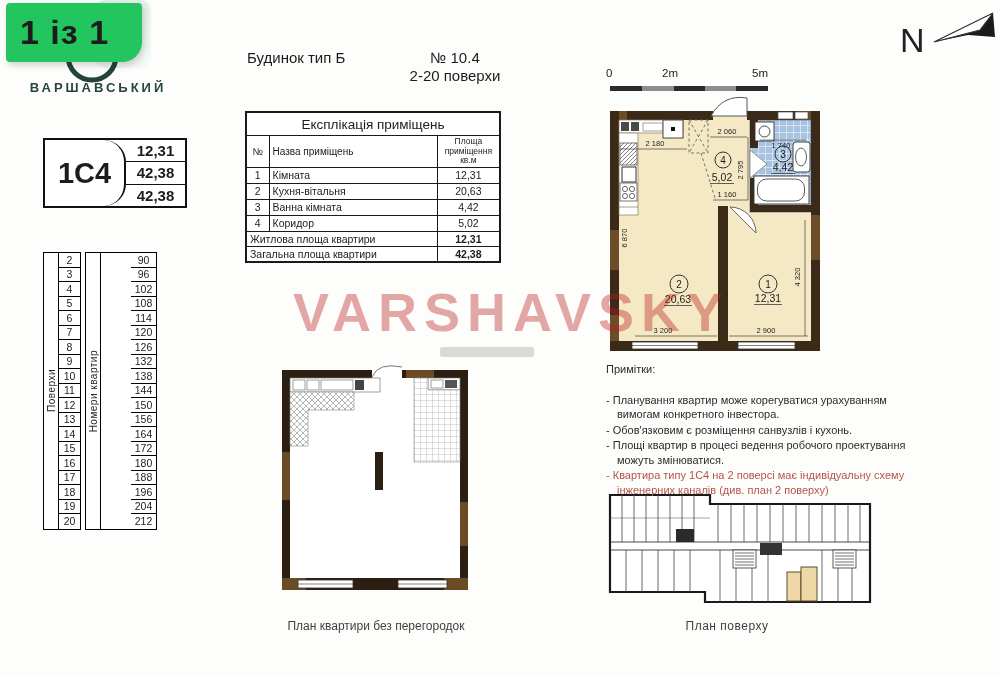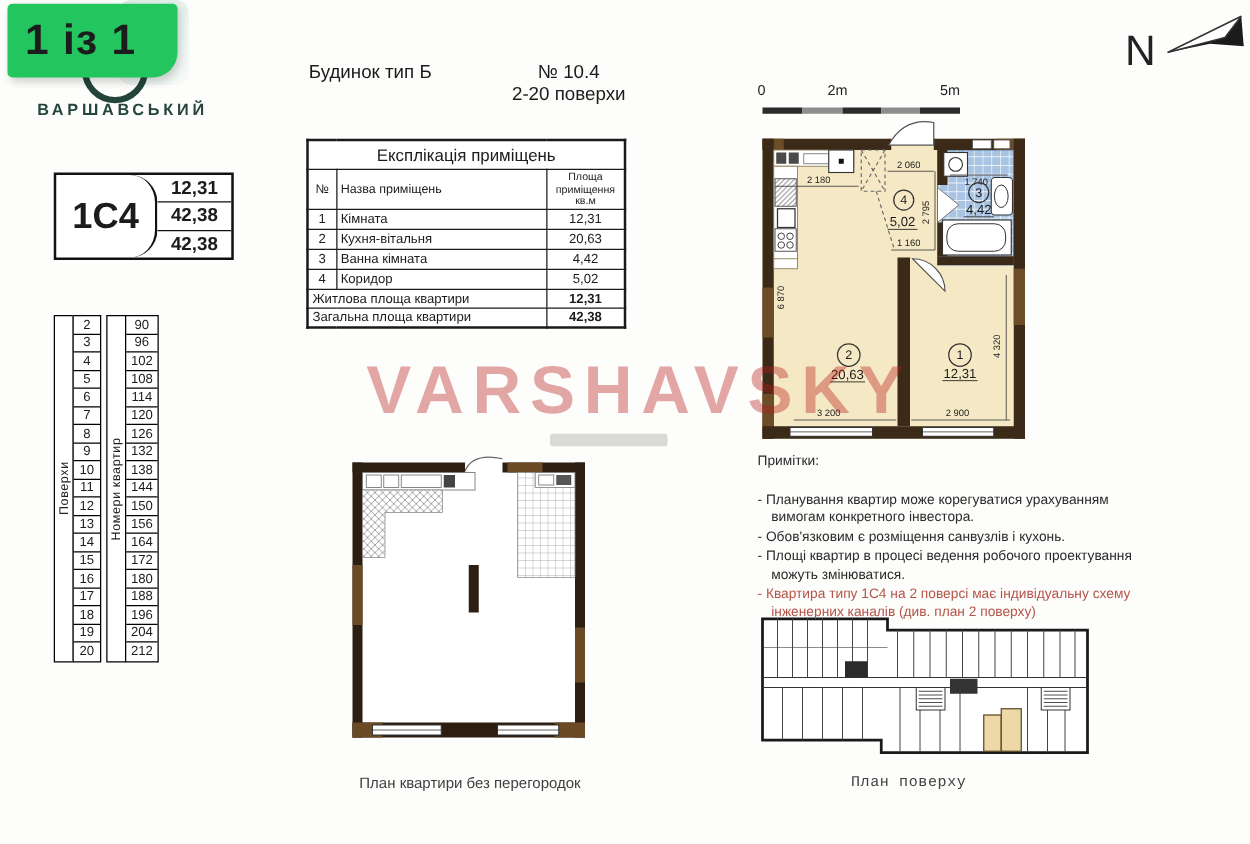--- a/index.html
+++ b/index.html
@@ -31,21 +31,21 @@
   
   .ft{left:43px;top:252px;display:flex;align-items:stretch;}
   .ft-label{width:14px;border:1.2px solid #000;display:flex;align-items:center;
             justify-content:center;background:#fff;}
   .vtext{writing-mode:vertical-rl;transform:rotate(180deg);font-size:10px;color:#222;
          letter-spacing:.5px;white-space:nowrap;}
   .ft-col{display:flex;flex-direction:column;border:1.2px solid #000;margin-left:-1px;background:#fff;}
   .ft-cell{height:14.5px;box-sizing:border-box;border-bottom:1px solid #000;
            font-size:10.5px;display:flex;align-items:center;justify-content:center;}
   .ft-col .ft-cell:last-child{border-bottom:none;}
-  .col-f{width:21px;} .col-a{width:25px;}
+  .col-f{width:21px;} .col-a{width:25px;padding-left:30px;}
   .ft-gap{width:4px;}
 
   
   .bh-title{left:247px;top:49px;font-size:15px;}
   .bh-right{left:396px;top:49px;width:118px;text-align:center;font-size:15px;line-height:18px;}
 
   
   table.expl{left:245px;top:111px;position:absolute;border-collapse:collapse;width:256px;
              background:#fff;font-size:10.5px;padding-left:12px;}
   table.expl td{border:1px solid #1a1a1a;padding:1px 3px;}
@@ -71,21 +71,21 @@
   
   .notes{left:606px;top:362px;width:322px;font-size:11px;line-height:14.5px;color:#2b2b2b;}
   .notes .nt{margin-bottom:16px;}
   .notes ul{margin:0;padding:0;list-style:none;}
   .notes li{padding-left:11px;text-indent:-11px;margin-bottom:1px;}
   .notes li::before{content:"- ";}
   .notes li.red{color:#b5544a;}
 
   .caption{font-size:12px;color:#3f3f3f;text-align:center;}
   .cap-open{left:276px;top:619px;width:200px;}
-  .cap-floor{left:652px;top:619px;width:150px;letter-spacing:.5px;font-family:Liberation Mono, monospace;}
+  .cap-floor{left:652px;top:619px;width:150px;letter-spacing:.5px;}
 
   .watermark{left:293px;top:281px;font-size:54px;font-weight:bold;letter-spacing:7px;
              color:#b91c1c;opacity:.38;z-index:5;white-space:nowrap;}
   .wm-bar{left:440px;top:347px;width:94px;height:10px;background:#8f8f8f;opacity:.32;
           border-radius:2px;z-index:5;}
 
   svg text{font-family:"Liberation Sans",sans-serif;}
 </style>
 </head>
 <body>

